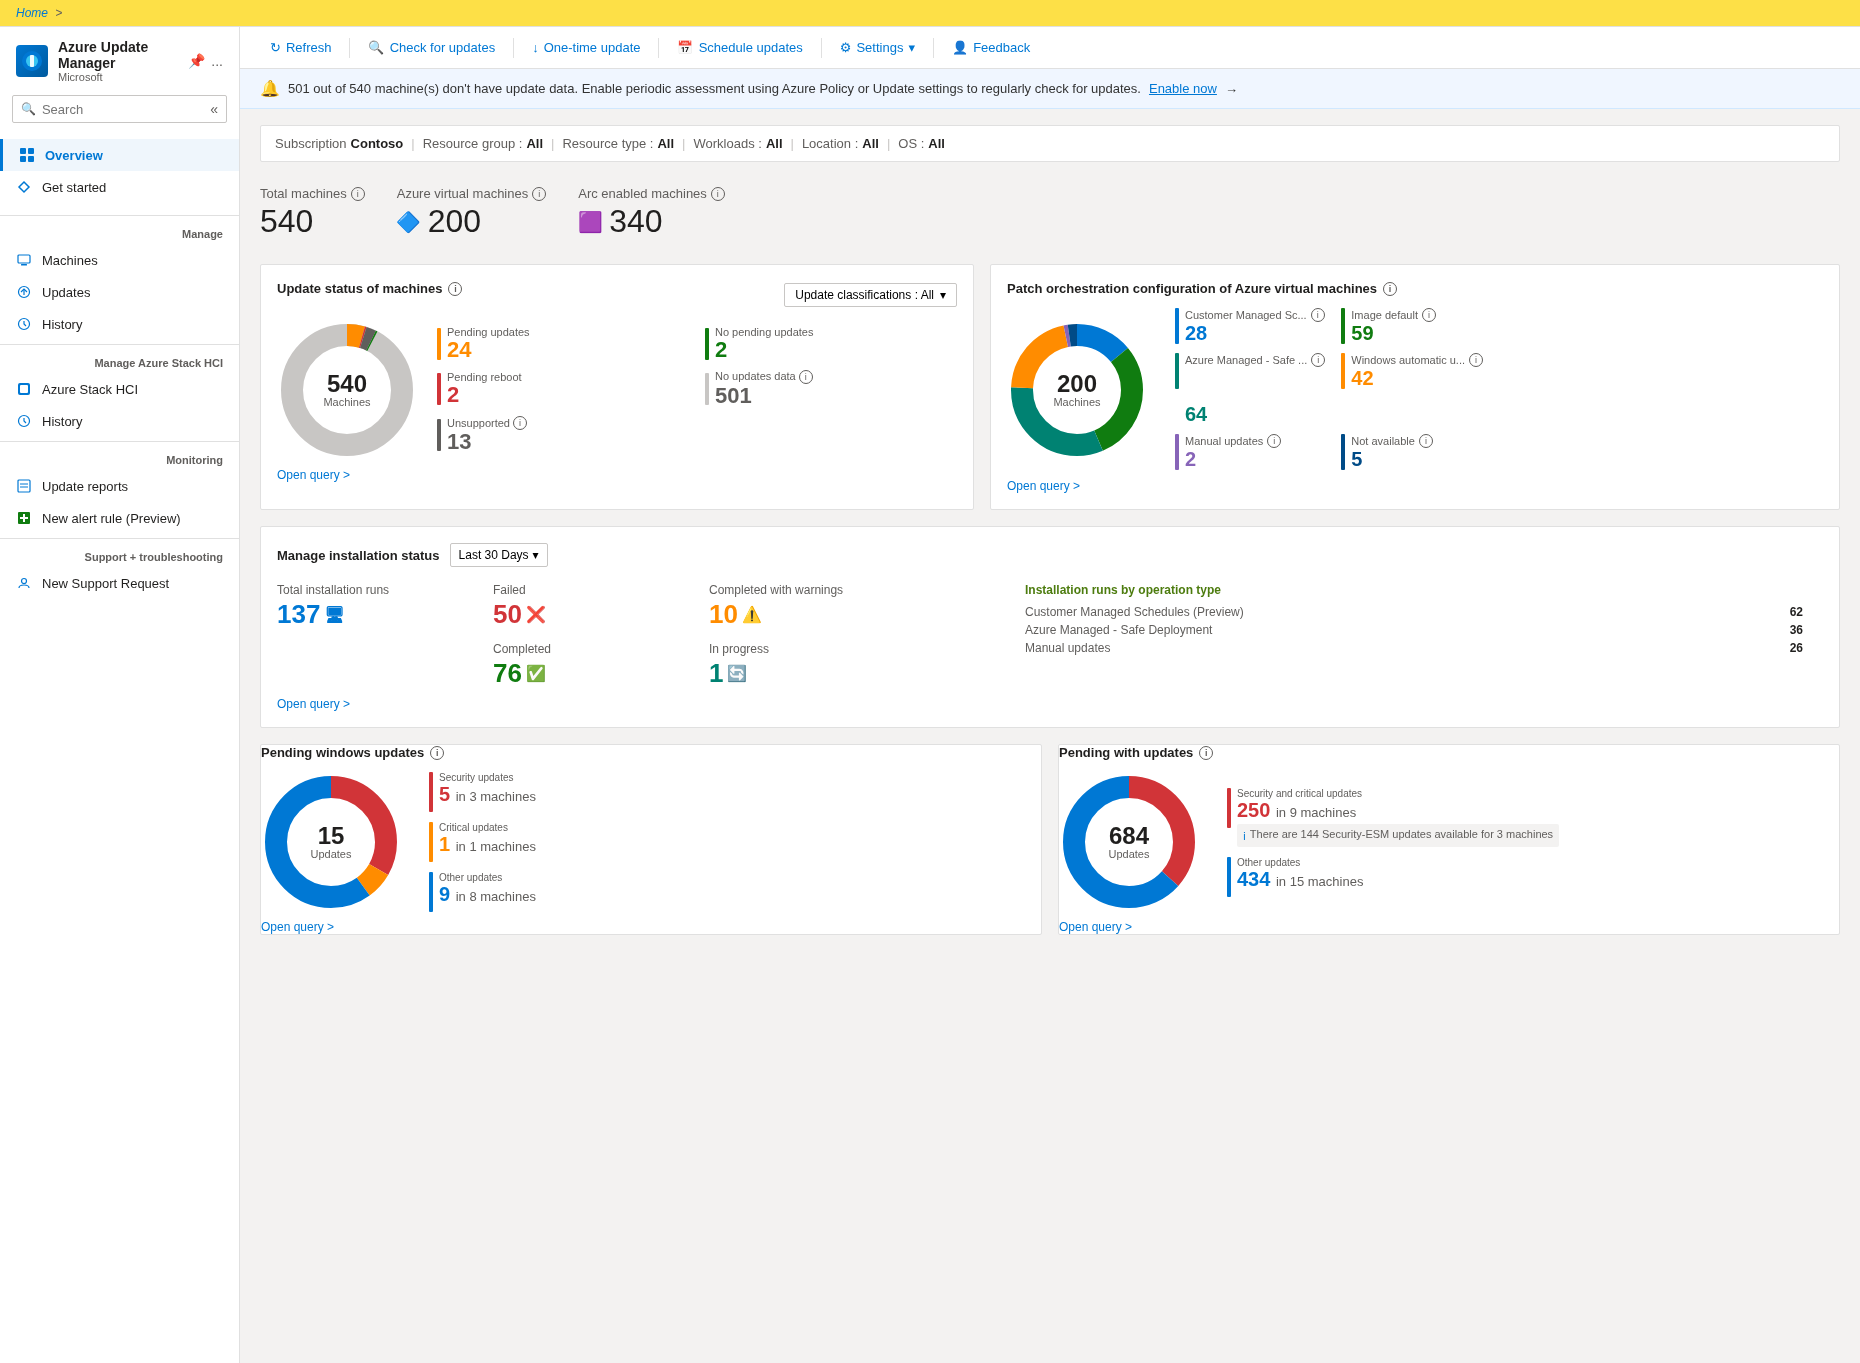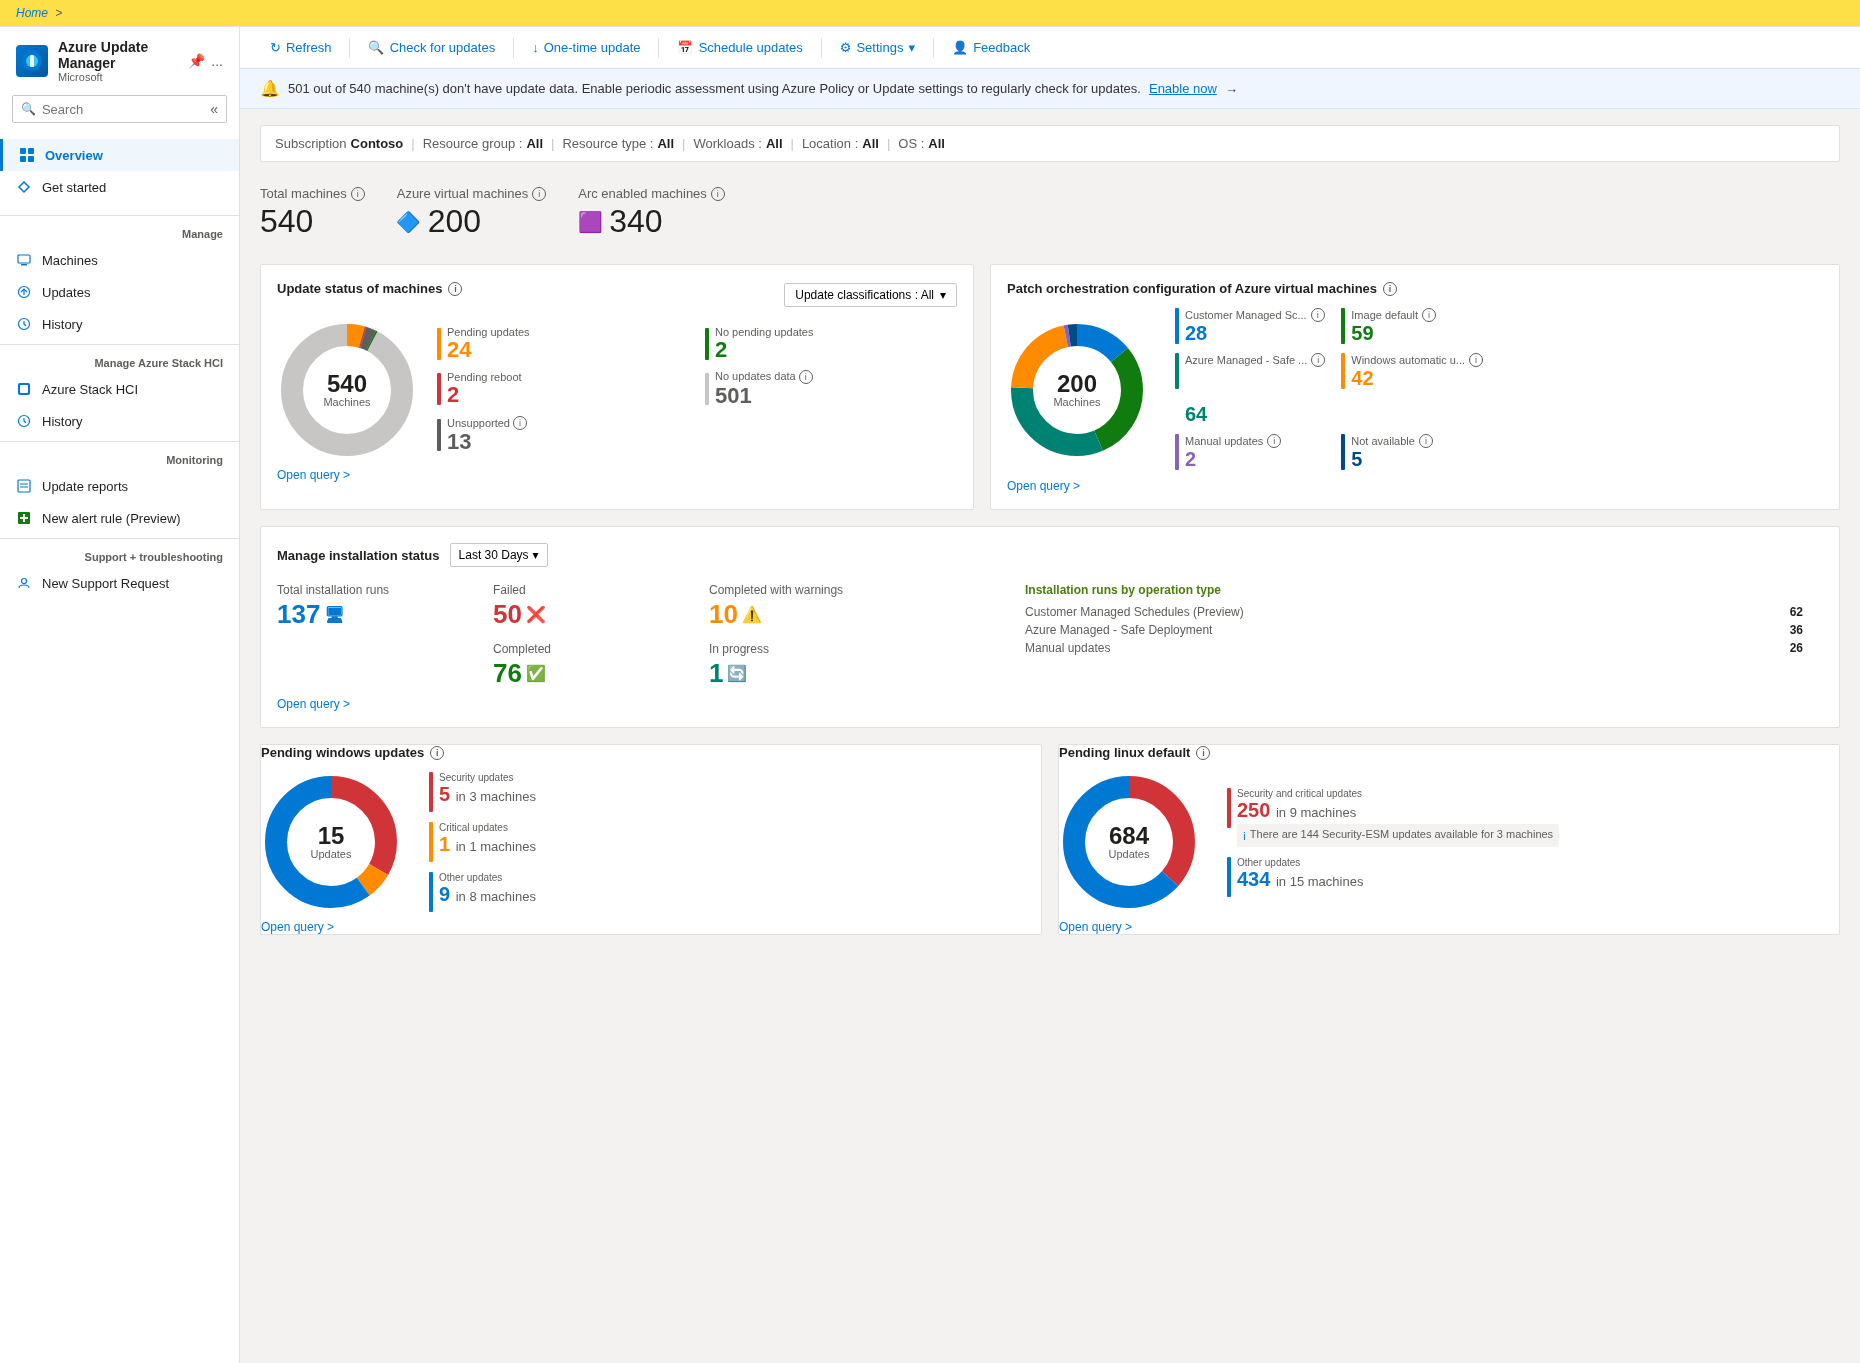--- a/index.html
+++ b/index.html
@@ -638,21 +638,21 @@
                   <span class="pending-val blue">9 <span style="font-size:13px;color:#605e5c;font-weight:400;">in 8 machines</span></span>
                 </div>
               </div>
             </div>
           </div>
           <a class="open-query">Open query &gt;</a>
         </div>
 
         <div class="pending-card">
           <div class="card-title">
-            <span>Pending linux default</span>
+            <span>Pending with updates</span>
             <span class="info-icon">i</span>
           </div>
           <div class="donut-section">
             <div class="donut-container">
               <svg width="140" height="140" viewBox="0 0 140 140" class="donut-svg">
                 <circle cx="70" cy="70" r="55" fill="none" stroke="#d13438" stroke-width="22" stroke-dasharray="126.2 219.8" stroke-dashoffset="0"></circle>
                 <circle cx="70" cy="70" r="55" fill="none" stroke="#0078d4" stroke-width="22" stroke-dasharray="219.8 126.2" stroke-dashoffset="-126.2"></circle>
               </svg>
               <div class="donut-label">
                 <div class="donut-count">684</div>

